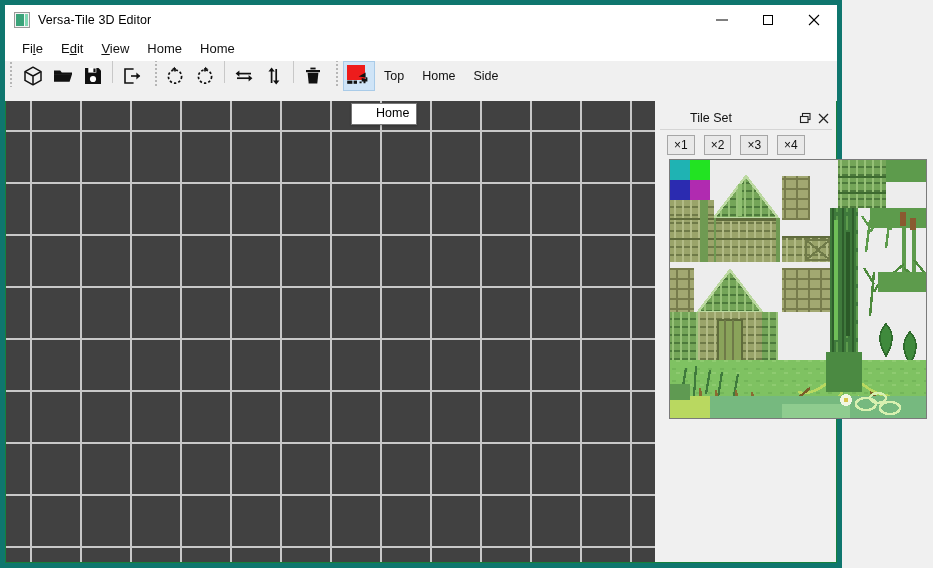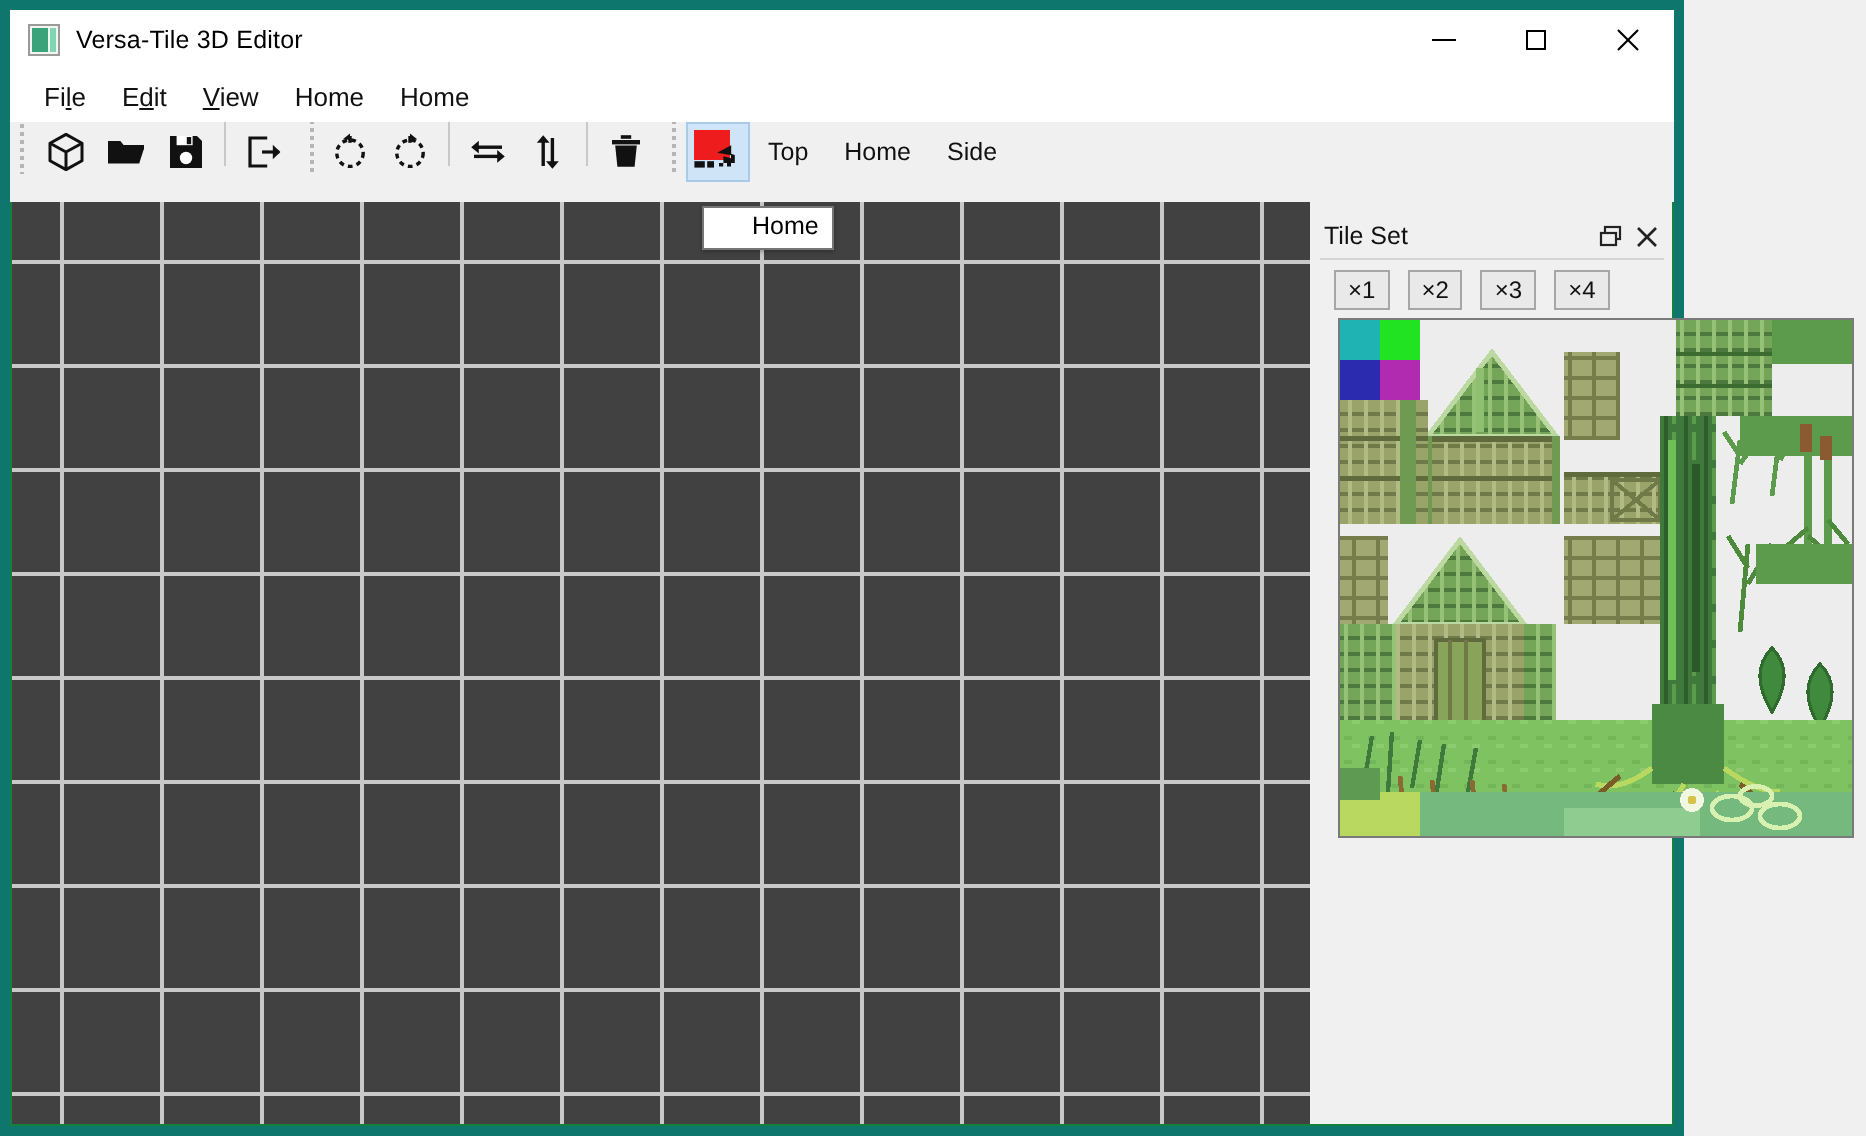--- a/index.html
+++ b/index.html
@@ -112,21 +112,21 @@
   #dock{
     position:absolute;left:650px;top:96px;right:1px;bottom:1px;
     background:#f0f0f0;
   }
   #dock-title{
     position:absolute;left:5px;top:6px;right:4px;height:22px;
     background:#f0f0f0;
     display:flex;align-items:center;
     border-bottom:1px solid #d5d5d5;
   }
-  #dock-title .dt-label{font-size:12.5px;color:#111;padding-left:2px;}
+  #dock-title .dt-label{font-size:12.5px;color:#111;padding-left:2px;margin-left:28px;}
   #dock-title .dt-spacer{flex:1;}
   .dt-icon{width:18px;height:18px;display:flex;align-items:center;justify-content:center;}
   #zoom-row{
     position:absolute;left:12px;top:34px;display:flex;gap:9px;
   }
   .zoom-btn{
     min-width:26px;height:20px;padding:0 6px;
     background:#e9e9e9;border:1px solid #a6a6a6;box-sizing:border-box;
     display:flex;align-items:center;justify-content:center;
     font-size:12px;color:#111;

